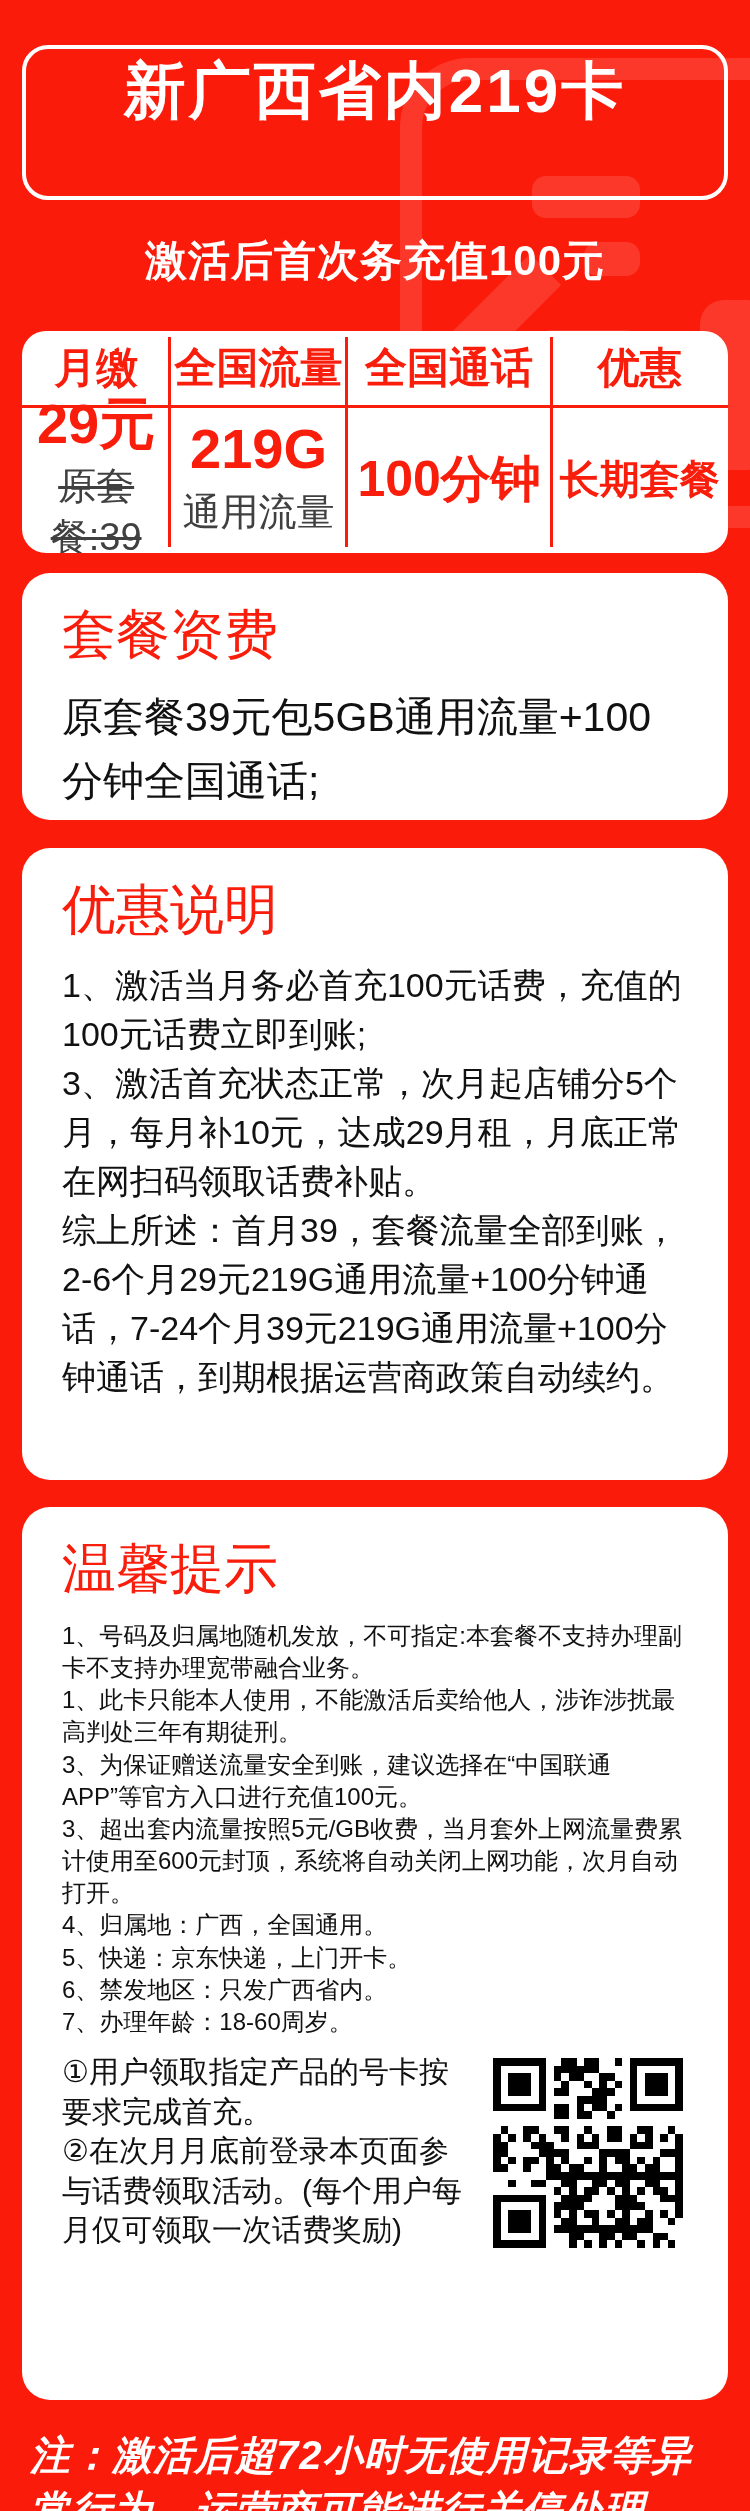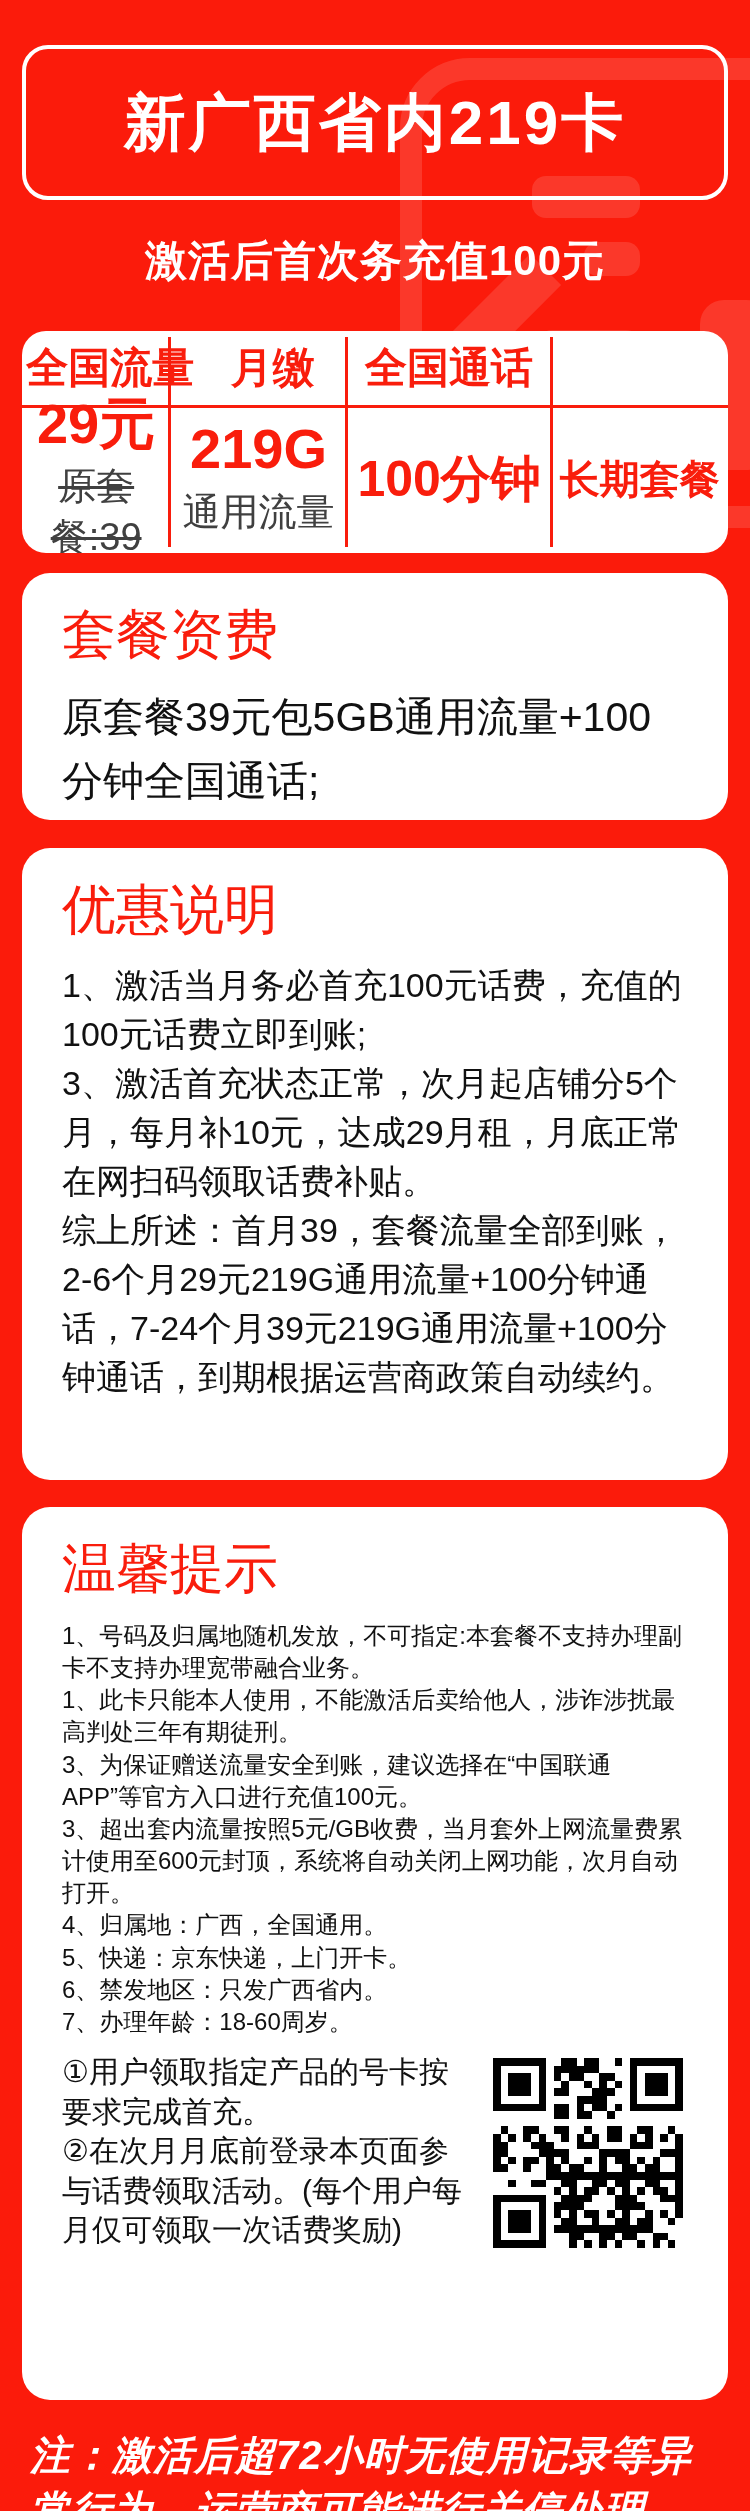--- a/index.html
+++ b/index.html
@@ -31,21 +31,21 @@
     border-bottom: 44px solid rgba(255,255,255,0.13);
     transform: rotate(45deg);
   }
   
   .title-box {
     position: relative;
     margin: 45px 22px 0;
     height: 155px;
     border: 4px solid #ffffff;
     border-radius: 26px;
-    display: flex; align-items: center; justify-content: center;
+    display: flex; justify-content: center;
   }
   .page-title {
     color: #ffffff; font-size: 62px; font-weight: 800; letter-spacing: 3px;
     white-space: nowrap;
   }
   .subtitle {
     position: relative;
     margin-top: 33px;
     text-align: center;
     color: #ffffff; font-size: 42px; font-weight: 700; letter-spacing: 1px;
@@ -121,23 +121,24 @@
     <div class="wm-bar wm-bar5"></div>
   </div>
 
   <div class="title-box">
     <div class="page-title">新广西省内219卡</div>
   </div>
   <div class="subtitle">激活后首次务充值100元</div>
 
   <div class="plan-card">
     <div class="plan-row plan-headers">
+      <div class="plan-col c0 plan-h">月缴</div>
       <div class="plan-col c1 plan-h">全国流量</div>
-      <div class="plan-col c0 plan-h">月缴</div>
       <div class="plan-col c2 plan-h">全国通话</div>
+      <div class="plan-col c3 plan-h">优惠</div>
     </div>
     <div class="plan-row plan-values">
       <div class="plan-col c0">
         <div class="plan-v v0">29元</div>
         <div class="plan-note strike">原套餐:39</div>
       </div>
       <div class="plan-col c1">
         <div class="plan-v v1">219G</div>
         <div class="plan-note">通用流量</div>
       </div>

